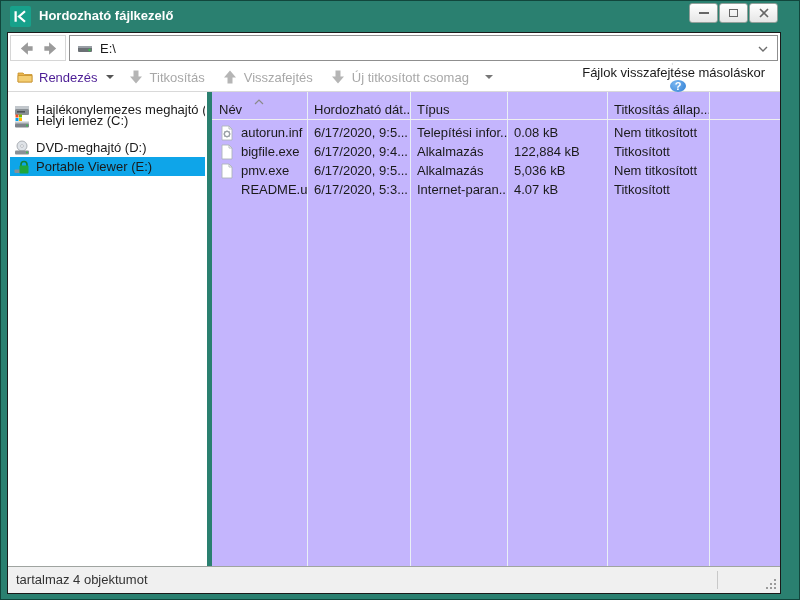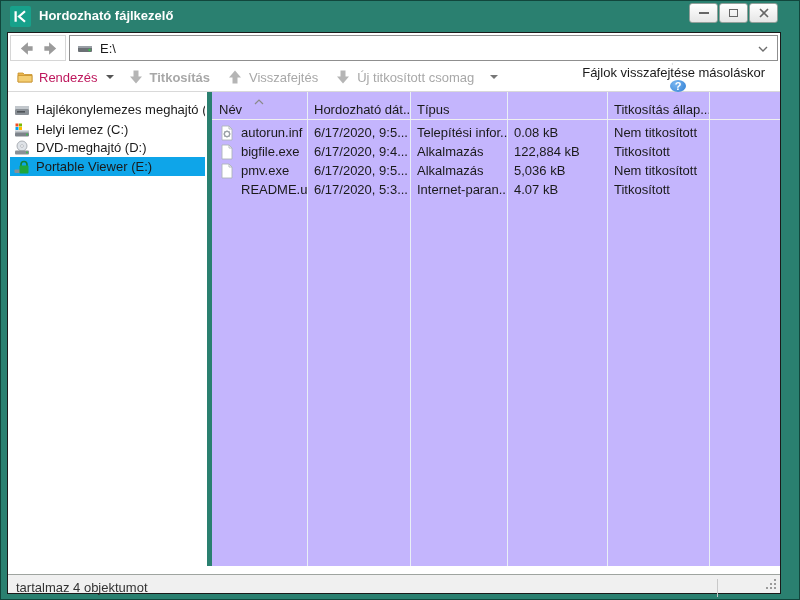--- a/index.html
+++ b/index.html
@@ -26,21 +26,21 @@
   .address-row{position:absolute;left:0;top:0;width:100%;height:30px;background:#ffffff;}
   .nav-panel{position:absolute;left:2px;top:2px;width:56px;height:26px;background:#fff;border:1px solid #d6d6d6;display:flex;align-items:center;justify-content:center;gap:4px;}
   .nav-btn{width:20px;height:20px;display:flex;align-items:center;justify-content:center;}
   .combobox{position:absolute;left:61px;top:2px;right:2px;height:26px;border:1px solid #8f8f8f;background:#fff;display:flex;align-items:center;}
   .combobox .drive16{margin-left:7px;}
   .combo-text{margin-left:7px;font-size:13px;color:#1a1a1a;}
   .combo-chevron{position:absolute;right:8px;top:7px;}
   
   .toolbar{position:absolute;left:0;top:30px;width:100%;height:29px;background:#fff;border-bottom:1px solid #d9d9d9;display:flex;align-items:center;}
   .tb-item{display:flex;align-items:center;gap:6px;font-size:13px;white-space:nowrap;}
-  .tb-item .lbl{color:#be185d;}
+  .tb-item .lbl{color:#4c1d95;}
   .tb-item.disabled .lbl{color:#A8A8A8;}
   .caret{width:0;height:0;border-left:4px solid transparent;border-right:4px solid transparent;border-top:4px solid #555;margin-left:2px;}
   .tb-right{position:absolute;right:6px;top:0;height:29px;display:flex;align-items:center;flex-direction:column;}
   .tb-sep{width:1px;height:26px;background:#e0e0e0;margin-right:12px;}
   .tb-right .lbl{font-size:13px;color:#1a1a1a;margin-right:9px;white-space:nowrap;}
   .help-icon{width:16px;height:16px;border-radius:50%;background:radial-gradient(circle at 35% 30%,#7ab6f0,#2f7fd4);color:#fff;font-size:11px;font-weight:bold;display:flex;align-items:center;justify-content:center;}
   
   .main{position:absolute;left:0;top:59px;width:100%;bottom:27px;background:#fff;}
   .sidebar{position:absolute;left:0;top:0;width:199px;height:100%;background:#fff;overflow:hidden;}
   .splitter{position:absolute;left:199px;top:0;width:5px;height:100%;background:#2A8070;}
@@ -53,21 +53,21 @@
   .hcell{position:absolute;top:0;height:22px;line-height:24px;font-size:13px;color:#1a1a1a;padding-left:7px;white-space:nowrap;overflow:hidden;}
   .sort-chevron{position:absolute;left:42px;top:1px;}
   .rows{position:absolute;left:0;top:31px;right:0;}
   .frow{position:absolute;left:0;right:0;height:19px;}
   .fcell{position:absolute;top:0;height:19px;line-height:19px;font-size:13px;color:#1a1a1a;padding-left:7px;white-space:nowrap;overflow:hidden;display:flex;align-items:center;}
   .fcell .icon16{margin-right:6px;flex:0 0 16px;}
   
   .c0{left:0;width:95px;}  .c1{left:95px;width:103px;} .c2{left:198px;width:97px;}
   .c3{left:295px;width:100px;} .c4{left:395px;width:102px;}
   
-  .statusbar{position:absolute;left:0;bottom:0;width:100%;height:19px;background:#f0f0f0;border-top:1px solid #9fa4a0;}
+  .statusbar{position:absolute;left:0;bottom:0;width:100%;height:27px;background:#f0f0f0;border-top:1px solid #9fa4a0;}
   .status-text{position:absolute;left:8px;top:0;height:26px;line-height:26px;font-size:13px;color:#333;}
   .status-sep{position:absolute;right:62px;top:4px;width:1px;height:18px;background:#c9c9c9;}
   .grip{position:absolute;right:4px;bottom:4px;width:2px;height:2px;background:#9a9a9a;
         box-shadow:-4px 0 #9a9a9a,-8px 0 #9a9a9a,0 -4px #9a9a9a,-4px -4px #9a9a9a,0 -8px #9a9a9a;}
   .icon16{width:16px;height:16px;display:inline-block;}
 </style>
 </head>
 <body>
 
 <div class="window">
@@ -125,21 +125,21 @@
 
     <div class="toolbar">
       <div class="tb-item" style="margin-left:9px;">
         <svg class="icon16" viewBox="0 0 16 16">
           <path d="M1 4 L1 13 L15 13 L15 5.5 L7.5 5.5 L6 4 Z" fill="#E9B44C" stroke="#C8922B" stroke-width="0.8"></path>
           <path d="M1 6.5 L15 6.5 L15 13 L1 13 Z" fill="#F4CE73" stroke="#C8922B" stroke-width="0.8"></path>
         </svg>
         <span class="lbl">Rendezés</span>
         <span class="caret"></span>
       </div>
-      <div class="tb-item disabled" style="margin-left:14px;font-weight:bold;">
+      <div class="tb-item disabled" style="margin-left:14px;">
         <svg class="icon16" viewBox="0 0 16 16">
           <path d="M8 14.5 L2 7.5 L5.5 7.5 L5.5 1.5 L10.5 1.5 L10.5 7.5 L14 7.5 Z" fill="#b5b5b5"></path>
         </svg>
         <span class="lbl">Titkosítás</span>
       </div>
       <div class="tb-item disabled" style="margin-left:17px;">
         <svg class="icon16" viewBox="0 0 16 16">
           <path d="M8 1.5 L14 8.5 L10.5 8.5 L10.5 14.5 L5.5 14.5 L5.5 8.5 L2 8.5 Z" fill="#b5b5b5"></path>
         </svg>
         <span class="lbl">Visszafejtés</span>
@@ -162,21 +162,21 @@
 
       <div class="sidebar">
         <div class="side-item" style="top:8px;">
           <svg class="icon16" viewBox="0 0 16 16">
             <rect x="1" y="4" width="14" height="3" fill="#c2c7cc"></rect>
             <rect x="1" y="7" width="14" height="6" rx="1" fill="#8a9096"></rect>
             <rect x="3" y="9" width="8" height="1.6" fill="#4e5358"></rect>
           </svg>
           <span>Hajlékonylemezes meghajtó (A:)</span>
         </div>
-        <div class="side-item" style="top:28px;text-align:right;">
+        <div class="side-item" style="top:19px;text-align:right;">
           <svg class="icon16" viewBox="0 0 16 16">
             <rect x="1.5" y="1.5" width="3" height="3" fill="#F25022"></rect>
             <rect x="5" y="1.5" width="3" height="3" fill="#7FBA00"></rect>
             <rect x="1.5" y="5" width="3" height="3" fill="#00A4EF"></rect>
             <rect x="5" y="5" width="3" height="3" fill="#FFB900"></rect>
             <rect x="1" y="8.5" width="14" height="2.5" fill="#c2c7cc"></rect>
             <rect x="1" y="10.5" width="14" height="4" rx="1" fill="#7d838a"></rect>
             <circle cx="13" cy="12.5" r="0.9" fill="#38c04a"></circle>
           </svg>
           <span>Helyi lemez (C:)</span>

